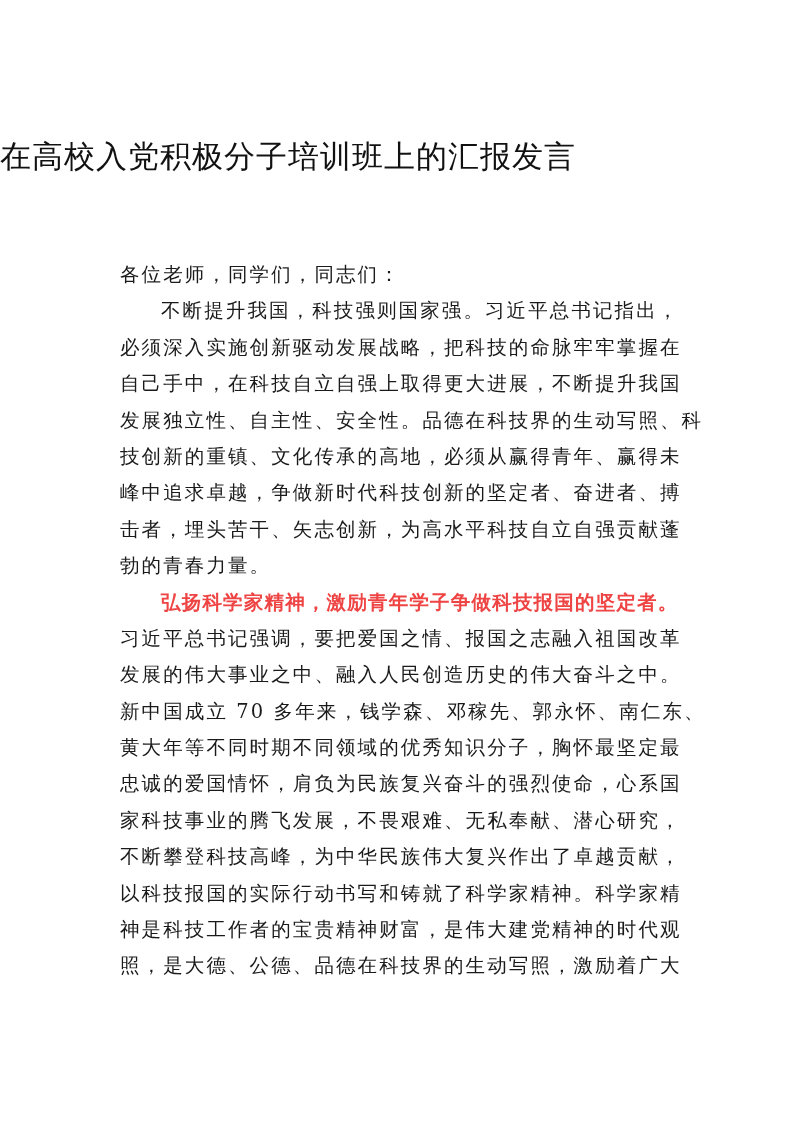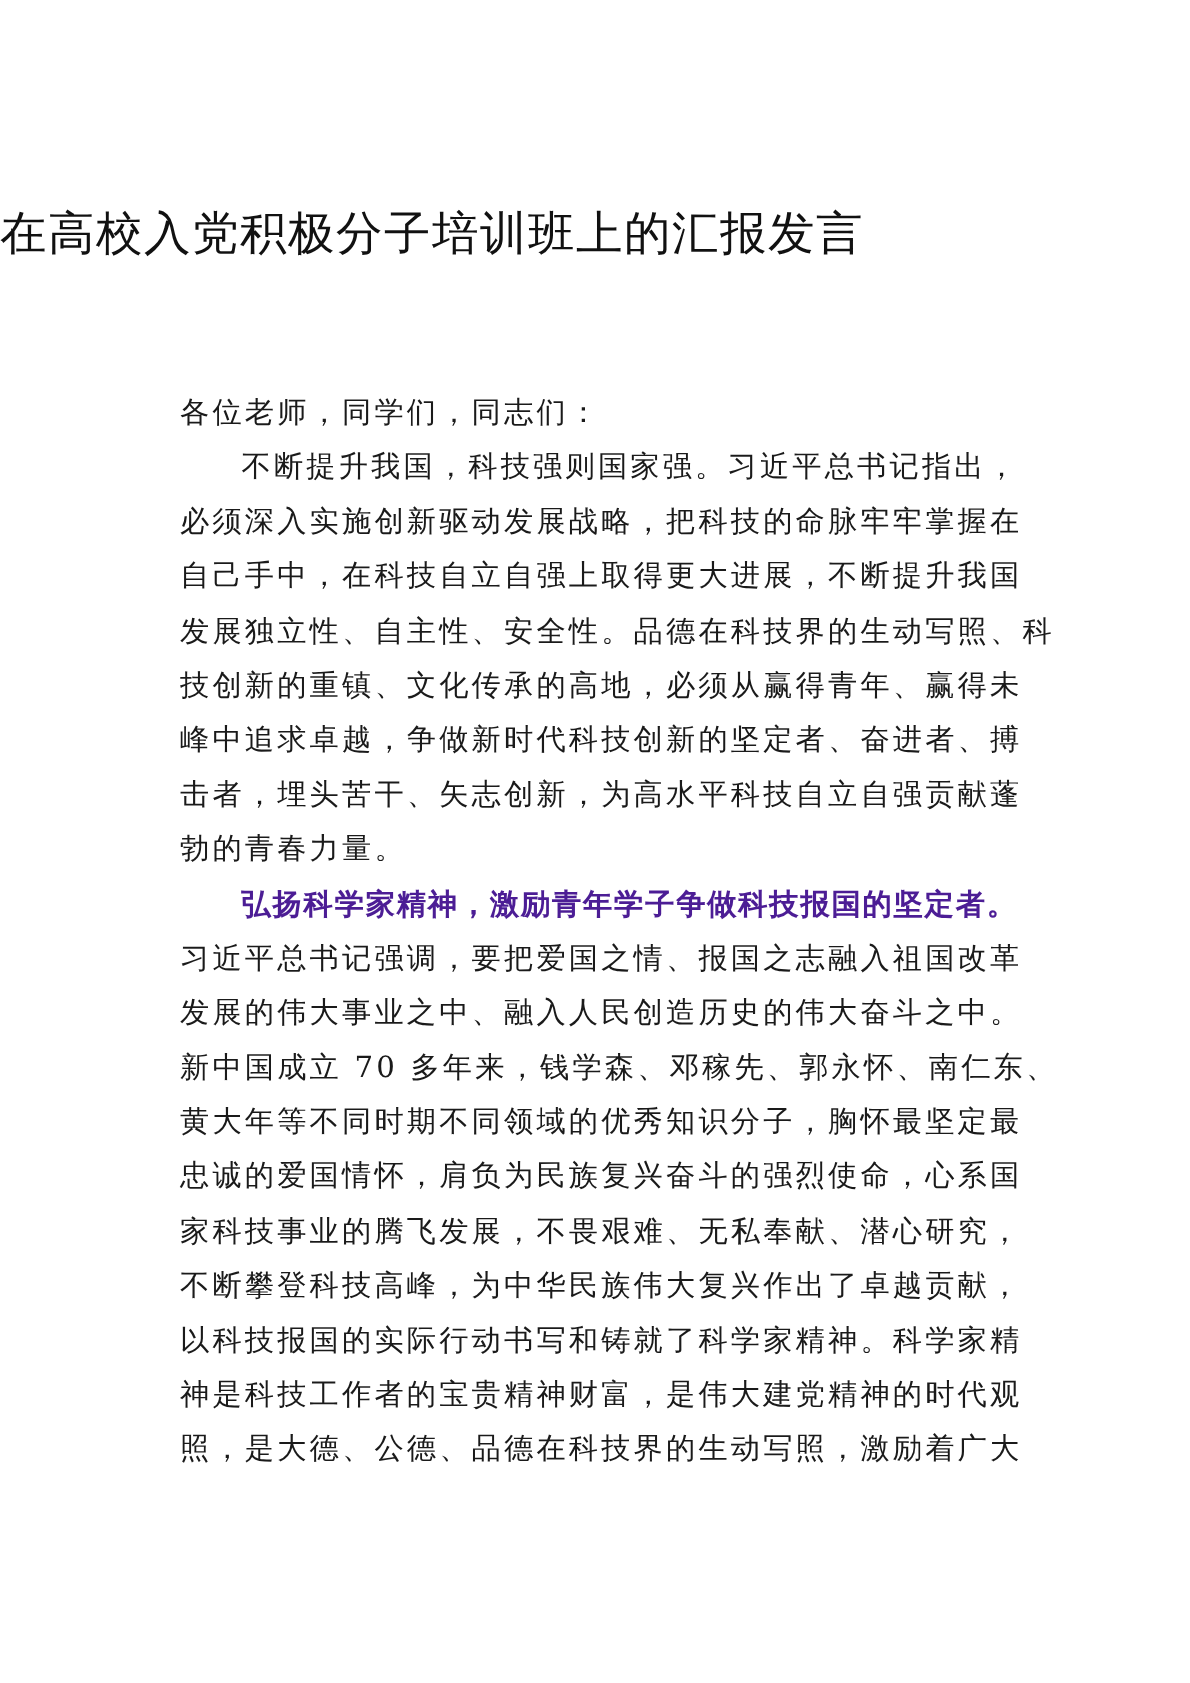--- a/index.html
+++ b/index.html
@@ -48,21 +48,21 @@
       line-height: 36.4px;
       font-size: 19.5px;
       white-space: nowrap;
       letter-spacing: 2.1px;
       color: #1a1a1a;
     }
     .indent { padding-left: 41px; }
     .bold {
       font-family: "DejaVu Sans", "Liberation Sans", sans-serif;
       font-weight: bold;
-      color: #4c1d95;
+      color: #ef4444;
       letter-spacing: 1.2px;
     }
   </style>
 </head>
 <body>
 
 <div class="page">
   <h1 class="doc-title">在高校入党积极分子培训班上的汇报发言</h1>
 
   <div class="body-text">

